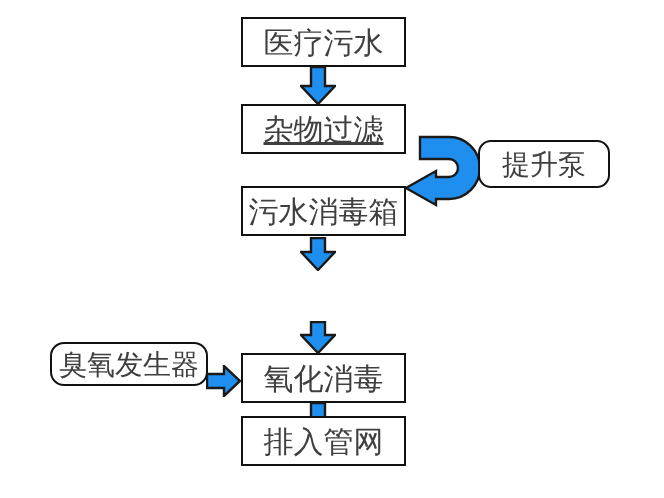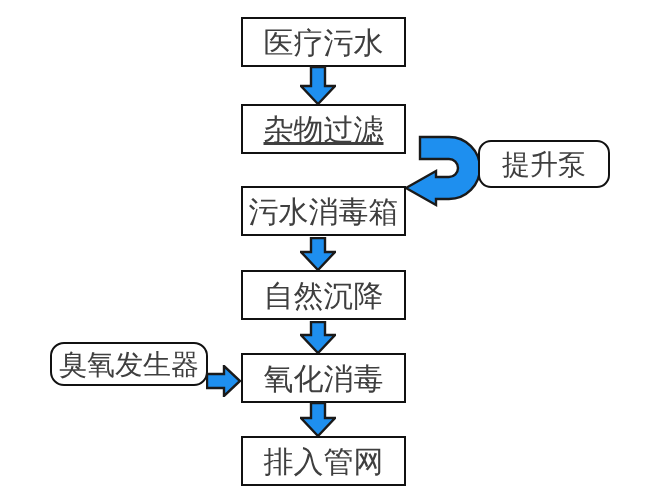--- a/index.html
+++ b/index.html
@@ -76,23 +76,20 @@
   </div>
 
   <div class="node rounded" style="left:478px; top:140px; width:132px; height:48px; border-radius:13px;">
     <span class="label">提升泵</span>
   </div>
 
   <svg class="arrow" style="left:300px; top:237px;" width="36" height="34" viewBox="0 0 36 34">
     <polygon class="shape" points="11,1 25,1 25,15 35,15 18,33 1,15 11,15" fill="#1e8fef"></polygon>
   </svg>
 
-  <div class="node rect" style="top:270px;">
-    <span class="label">自然沉降</span>
-  </div>
 
   <svg class="arrow" style="left:300px; top:321px;" width="36" height="33" viewBox="0 0 36 33">
     <polygon class="shape" points="11,1 25,1 25,14 35,14 18,32 1,14 11,14" fill="#1e8fef"></polygon>
   </svg>
 
   <div class="node rounded" style="left:50px; top:342px; width:158px; height:44px; border-radius:14px;">
     <span class="label">臭氧发生器</span>
   </div>
 
   <svg class="arrow" style="left:206px; top:365px;" width="36" height="32" viewBox="0 0 36 32">
@@ -100,17 +97,17 @@
   </svg>
 
   <div class="node rect" style="top:353px;">
     <span class="label">氧化消毒</span>
   </div>
 
   <svg class="arrow" style="left:300px; top:402px;" width="36" height="35" viewBox="0 0 36 35">
     <polygon class="shape" points="11,1 25,1 25,16 35,16 18,34 1,16 11,16" fill="#1e8fef"></polygon>
   </svg>
 
-  <div class="node rect" style="top:436px;justify-content:center;">
+  <div class="node rect" style="top:416px;justify-content:center;">
     <span class="label">排入管网</span>
   </div>
 
 </div>
 
 </body></html>

